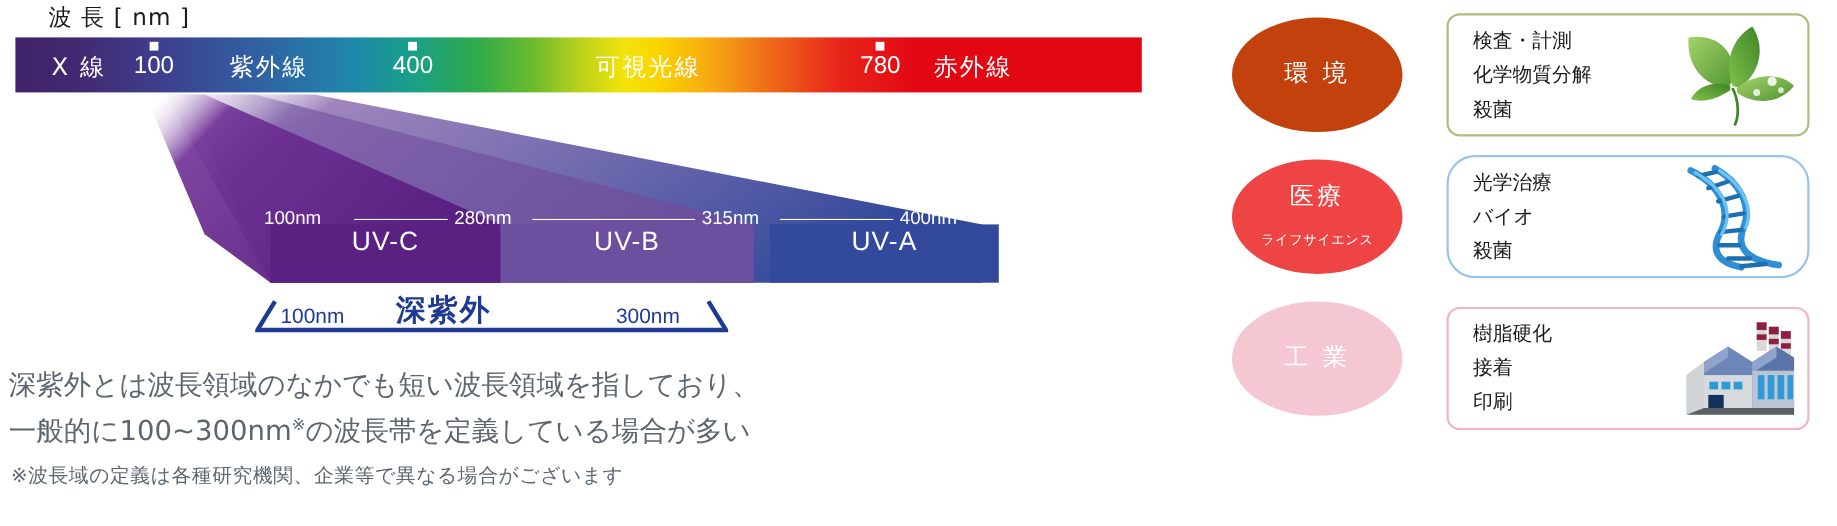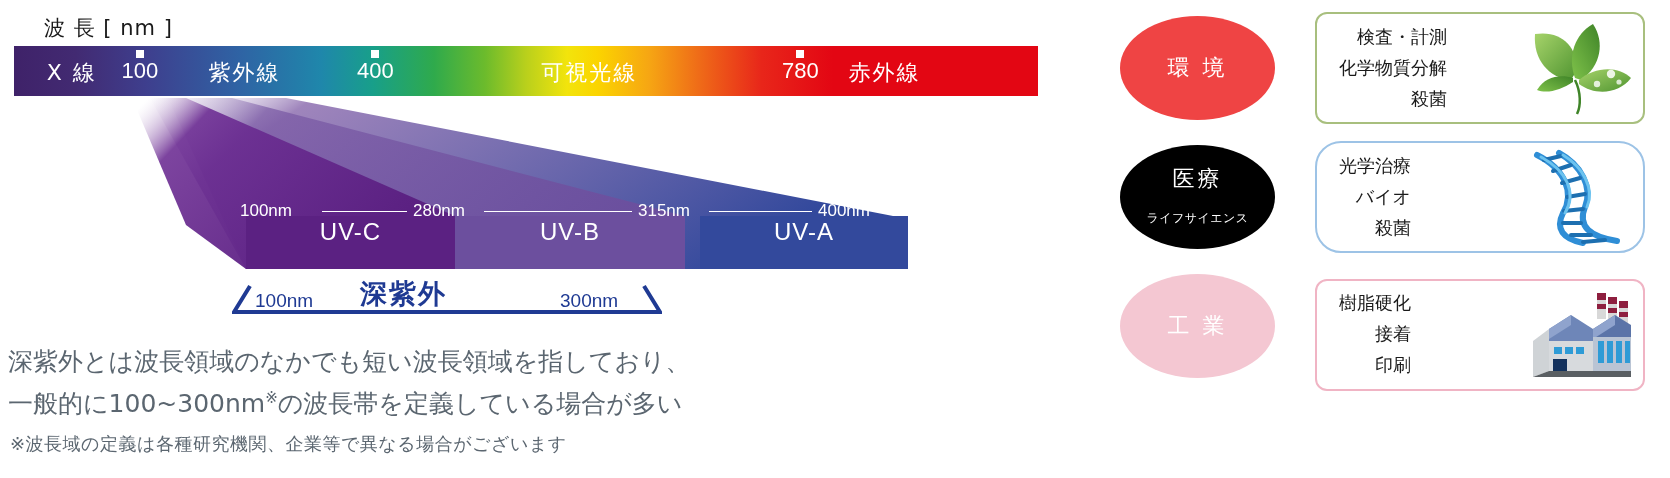--- a/index.html
+++ b/index.html
@@ -12,21 +12,21 @@
     height: 478px;
     position: relative;
     overflow: hidden;
     font-family: "Liberation Sans", "DejaVu Sans", sans-serif;
     color: #000;
   }
 
   
   #diagram-area {
     position: absolute;
-    left: 0; top: 12px;
+    left: 0; top: 0;
     width: 1060px;
     height: 359px;
   }
 
   #wavelength-caption {
     position: absolute;
     left: 44px;
     top: 2px;
     font-size: 21px;
     letter-spacing: 1px;
@@ -243,21 +243,20 @@
     flex-direction: column;
     justify-content: center;
     gap: 2px;
   }
   .app-card-item {
     font-size: 18px;
     color: #1a1a1a;
     line-height: 29px;
     white-space: nowrap;
     font-family: Liberation Serif, serif;
-    text-align: right;
   }
   .app-card-icon {
     position: absolute;
     right: 8px;
     top: 50%;
     transform: translateY(-50%);
     width: 116px;
     height: 100px;
   }
 </style>
@@ -341,21 +340,21 @@
     <div>深紫外とは波長領域のなかでも短い波長領域を指しており、</div>
     <div><span>一般的に100~300nm</span><span class="sup">※</span><span>の波長帯を定義している場合が多い</span></div>
   </div>
 
   <div id="footnote">※波長域の定義は各種研究機関、企業等で異なる場合がございます</div>
 </div>
 
 <div id="app-panels">
 
   <div class="app-row" id="app-row-0">
-    <div class="app-oval" style="background:#ef4444;text-align:center;">
+    <div class="app-oval" style="background:#c2410c;text-align:center;">
       <span class="app-oval-title">環 境</span>
     </div>
     <div class="app-card" style="border-color:#a8bf7e;">
       <div class="app-card-items">
         <span class="app-card-item">検査・計測</span>
         <span class="app-card-item">化学物質分解</span>
         <span class="app-card-item">殺菌</span>
       </div>
       <svg class="app-card-icon" viewBox="0 0 116 100">
         <defs>
@@ -374,21 +373,21 @@
         <path d="M54 64 C42 72 28 76 18 72 C26 58 42 56 54 60 Z" fill="url(#lf2)"></path>
         <path d="M56 62 C62 74 62 88 58 96" stroke="#3f8428" stroke-width="2.5" fill="none"></path>
         <circle cx="92" cy="56" r="4.2" fill="#ffffff" opacity="0.85"></circle>
         <circle cx="78" cy="66" r="3.2" fill="#ffffff" opacity="0.8"></circle>
         <circle cx="100" cy="64" r="2.6" fill="#ffffff" opacity="0.75"></circle>
       </svg>
     </div>
   </div>
 
   <div class="app-row" id="app-row-1">
-    <div class="app-oval" style="background:#000000;gap:16px;">
+    <div class="app-oval" style="background:#ef4444;gap:16px;">
       <span class="app-oval-title">医療</span>
       <span class="app-oval-sub">ライフサイエンス</span>
     </div>
     <div class="app-card" style="border-color:#9dc3e6;border-radius:26px;">
       <div class="app-card-items">
         <span class="app-card-item">光学治療</span>
         <span class="app-card-item">バイオ</span>
         <span class="app-card-item">殺菌</span>
       </div>
       <svg class="app-card-icon" viewBox="0 0 116 100">

